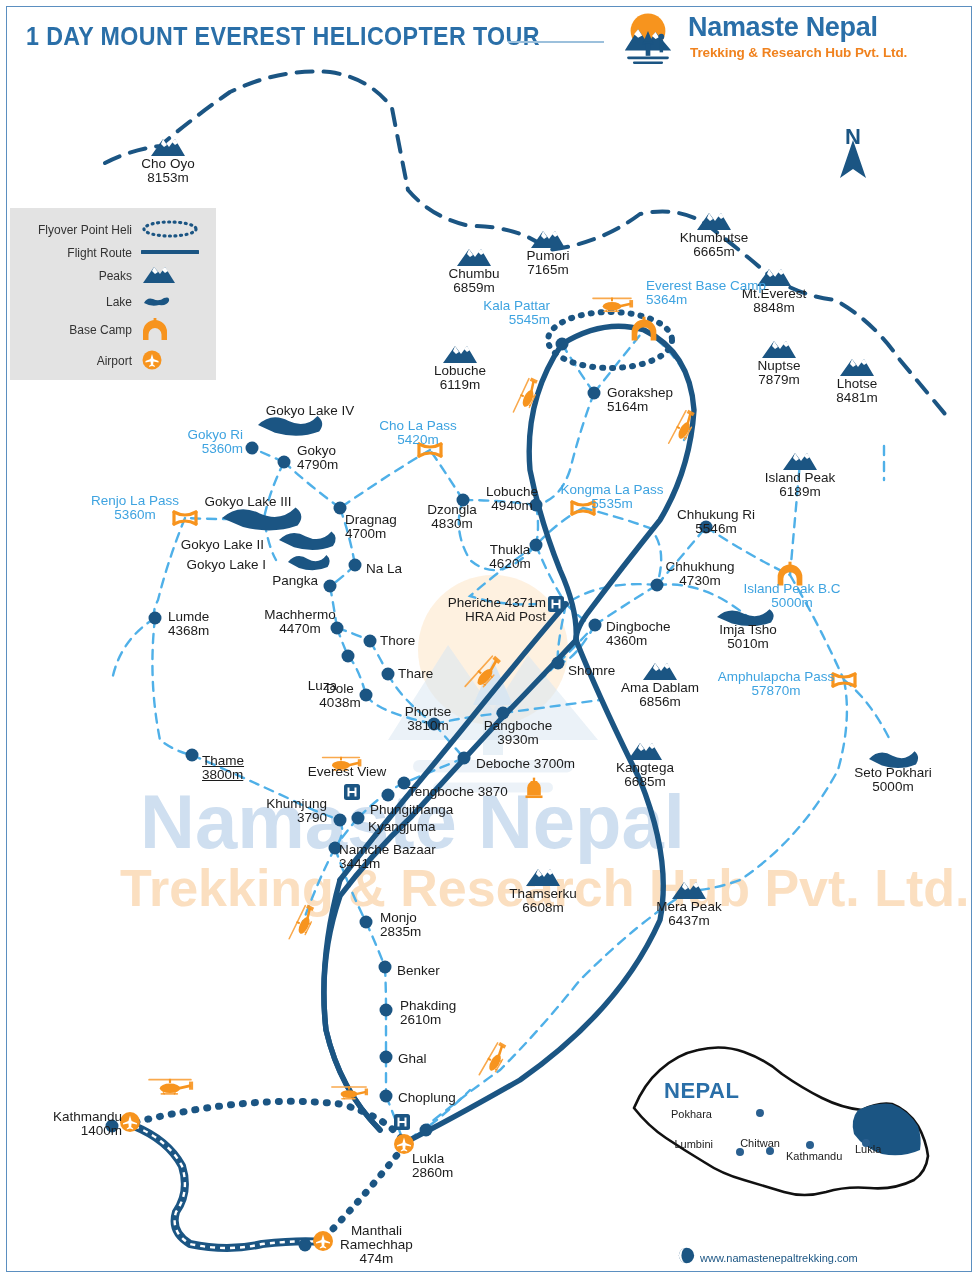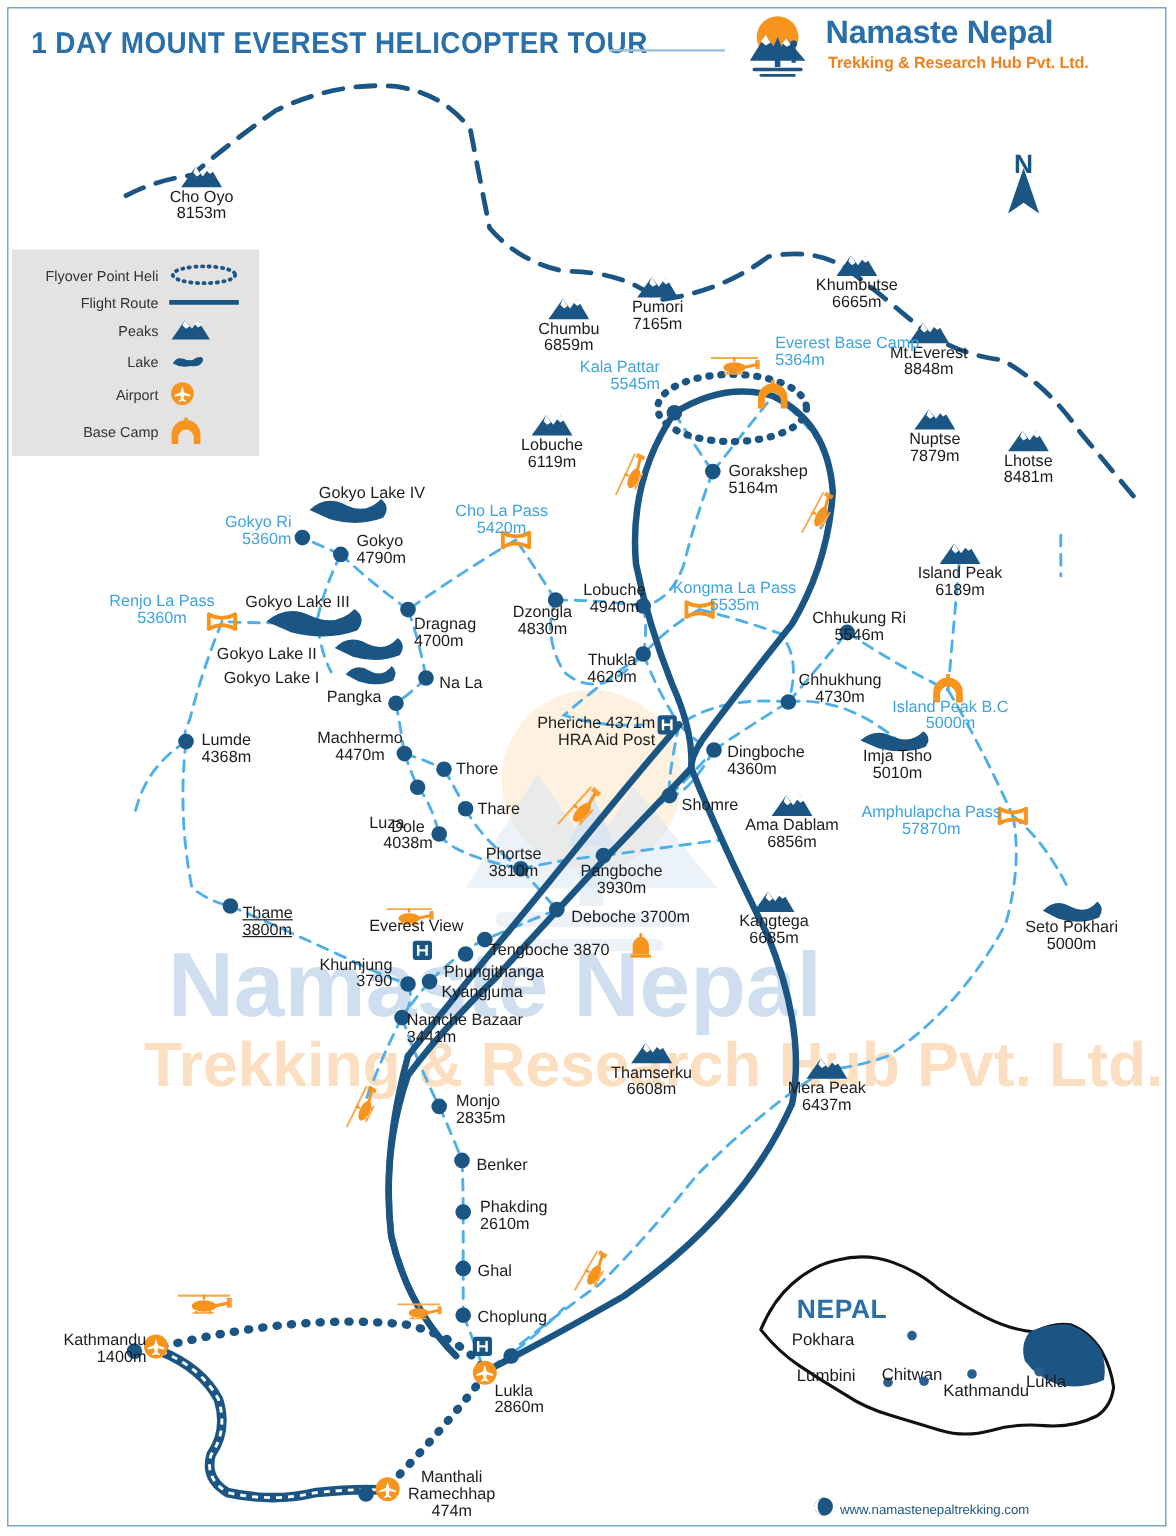--- a/index.html
+++ b/index.html
@@ -41,21 +41,21 @@
   .lbl.c{text-align:center;transform:translateX(-50%);}
   .lbl.r{text-align:right;transform:translateX(-100%);}
   .lbl.blue{color:#3ea3e0;}
 
   
   #north{position:absolute;left:832px;top:126px;width:42px;height:62px;}
   #north-n{position:absolute;left:832px;top:124px;width:42px;text-align:center;font-size:22px;font-weight:bold;color:#1b5583;}
 
   
   #inset{position:absolute;left:626px;top:1040px;width:320px;height:180px;}
-  .ilbl{position:absolute;font-size:14px;color:#1c1c1c;white-space:nowrap;}
+  .ilbl{position:absolute;font-size:11px;color:#1c1c1c;white-space:nowrap;}
   #inset-title{position:absolute;left:664px;top:1078px;font-size:22px;font-weight:bold;color:#2a6fa8;letter-spacing:.5px;}
 
   
   #footer{position:absolute;left:678px;top:1247px;font-size:11px;color:#1b5583;white-space:nowrap;}
   #footer-icon{display:inline-block;vertical-align:-2px;margin-right:5px;}
 </style>
 </head>
 <body>
 
 <div id="page">
@@ -482,31 +482,31 @@
                 <path d="M6 -8 L9 -4 L6 -2 L3 -5 Z" fill="#fff"></path>
               </svg></td>
           </tr>
           <tr>
             <td class="lb">Lake</td>
             <td class="sym"><svg width="30" height="16" viewBox="0 0 30 16">
                 <path d="M3 10 Q6 4 12 6 Q18 9 23 5 Q29 3 28 8 Q26 13 18 12 Q10 14 3 10 Z" fill="#1b5583"></path>
               </svg></td>
           </tr>
           <tr>
+            <td class="lb">Base Camp</td>
+            <td class="sym"><svg width="28" height="24" viewBox="-14 -14 28 24">
+                <path d="M-12 9 L-12 1 A12 12 0 0 1 12 1 L12 9 L6.5 9 L6.5 3.5 A6.5 6.5 0 0 0 -6.5 3.5 L-6.5 9 Z" fill="#f7941e"></path>
+                <rect x="-1.4" y="-13" width="2.8" height="4.5" fill="#f7941e"></rect>
+              </svg></td>
+          </tr>
+          <tr>
             <td class="lb">Airport</td>
             <td class="sym"><svg width="22" height="22" viewBox="-11 -11 22 22">
                 <circle r="9.5" fill="#f7941e"></circle>
                 <path d="M0 -6 L1.5 -1 L6.5 1 L6.5 2.4 L1.5 1.5 L1.1 4.6 L3 5.9 L3 6.8 L0 6.1 L-3 6.8 L-3 5.9 L-1.1 4.6 L-1.5 1.5 L-6.5 2.4 L-6.5 1 L-1.5 -1 Z" fill="#fff"></path>
-              </svg></td>
-          </tr>
-          <tr>
-            <td class="lb">Base Camp</td>
-            <td class="sym"><svg width="28" height="24" viewBox="-14 -14 28 24">
-                <path d="M-12 9 L-12 1 A12 12 0 0 1 12 1 L12 9 L6.5 9 L6.5 3.5 A6.5 6.5 0 0 0 -6.5 3.5 L-6.5 9 Z" fill="#f7941e"></path>
-                <rect x="-1.4" y="-13" width="2.8" height="4.5" fill="#f7941e"></rect>
               </svg></td>
           </tr>
         </tbody>
       </table>
   </div>
 
   <svg id="inset" viewBox="0 0 320 180">
     <path d="M8 68 Q18 44 34 30 Q52 14 72 10 Q96 4 118 12 Q140 20 156 34 Q176 48 196 58
              Q216 68 236 70 Q252 62 266 64 Q282 70 292 86 Q300 100 302 116 Q300 132 288 140
              Q268 150 244 148 Q220 146 200 152 Q178 158 158 152 Q138 146 118 140

